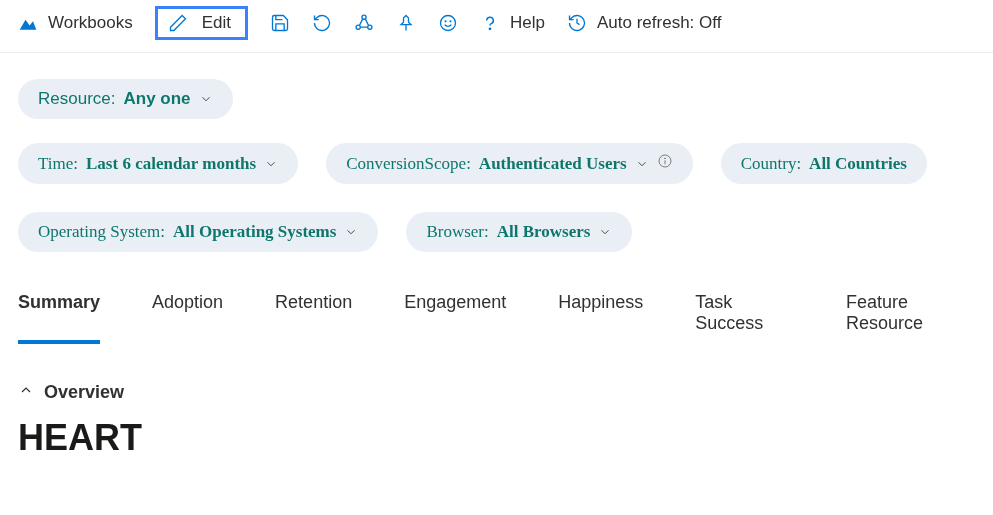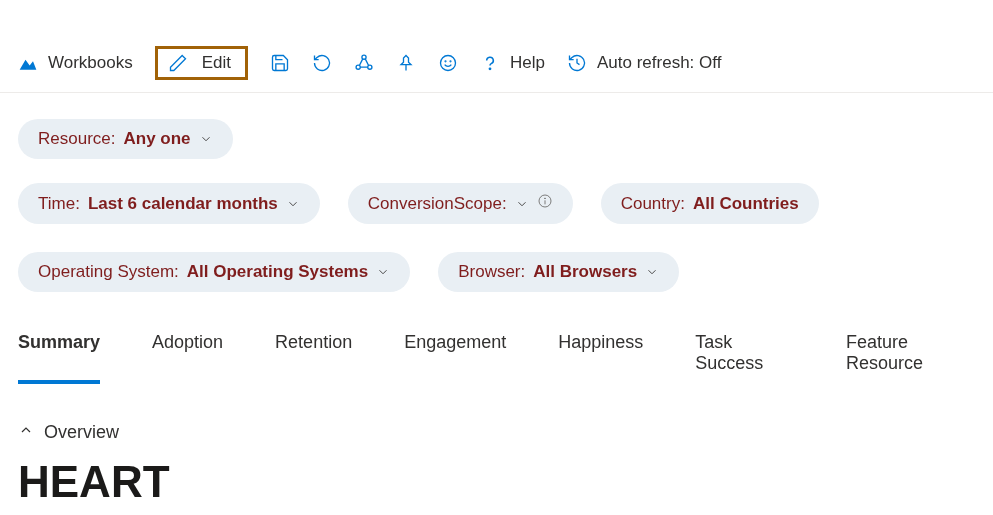--- a/index.html
+++ b/index.html
@@ -12,57 +12,56 @@
       overflow: hidden;
     }
     
     
     .toolbar {
       display: flex;
       align-items: center;
       padding: 12px 18px 18px 18px;
       gap: 22px;
       border-bottom: 1px solid #edebe9;
-      margin-top: 40px;
     }
     .toolbar-item {
       display: flex;
       align-items: center;
       gap: 10px;
       cursor: pointer;
       font-size: 17px;
       color: #323130;
     }
     .toolbar-item.icon-only { gap: 0; }
     .toolbar .icon { display: inline-flex; align-items: center; justify-content: center; }
     .toolbar .icon svg { width: 20px; height: 20px; }
     .toolbar .blue svg { stroke: #0078d4; }
     .workbooks-icon svg { width: 22px; height: 22px; }
     .edit-highlight {
-      border: 3px solid #a16207;
+      border: 3px solid #3b82f6;
       padding: 4px 14px 4px 10px;
       gap: 14px;
       margin: -6px 0;
     }
     
     
     .filters-row {
       display: flex;
       flex-wrap: wrap;
       gap: 28px;
       padding: 26px 18px 8px 18px;
       row-gap: 22px;
     }
-    .filters-row.secondary { padding-top: 16px; padding-bottom: 12px; }
+    .filters-row.secondary { padding-top: 16px; padding-bottom: 12px; font-family: Liberation Serif, serif; }
     .pill {
       background: #e9eff4;
       border-radius: 22px;
       padding: 10px 20px;
       font-size: 17px;
-      color: #7f1d1d;
+      color: #0f766e;
       display: inline-flex;
       align-items: center;
       gap: 8px;
       cursor: pointer;
     }
     .pill .label { font-weight: 400; }
     .pill .value { font-weight: 600; }
     .pill .chev { display: inline-flex; }
     .pill .chev svg { width: 14px; height: 14px; stroke: #323130; stroke-width: 1.5; fill: none; }
     .pill .info svg { width: 16px; height: 16px; stroke: #605e5c; stroke-width: 1.2; fill: none; }
@@ -86,27 +85,27 @@
     
     
     .section {
       padding: 38px 18px 0 18px;
     }
     .section-header {
       display: flex;
       align-items: center;
       gap: 10px;
       font-size: 18px;
-      font-weight: 400;
+      font-weight: 700;
       color: #323130;
       cursor: pointer;
     }
     .section-header .caret svg { width: 16px; height: 16px; stroke: #323130; stroke-width: 1.8; fill: none; }
     .section h1 {
-      font-size: 44px;
+      font-size: 36px;
       font-weight: 700;
       color: #1b1a19;
       margin-top: 14px;
     }
   </style>
 </head>
 <body>
 
 <div class="toolbar">
   <div class="toolbar-item">
@@ -216,20 +215,21 @@
     <span class="value">Last 6 calendar months</span>
     <span class="chev">
         <svg viewBox="0 0 24 24">
           <polyline points="6 9 12 15 18 9"></polyline>
         </svg>
       </span>
   </div>
 
   <div class="pill">
     <span class="label">ConversionScope: </span>
+    <span class="value">Authenticated Users</span>
     <span class="chev">
         <svg viewBox="0 0 24 24">
           <polyline points="6 9 12 15 18 9"></polyline>
         </svg>
       </span>
     <span class="info"><svg viewBox="0 0 24 24">
           <circle cx="12" cy="12" r="9"></circle>
           <line x1="12" y1="11" x2="12" y2="17"></line>
           <circle cx="12" cy="8" r="0.6" fill="#605e5c"></circle>
         </svg></span>

